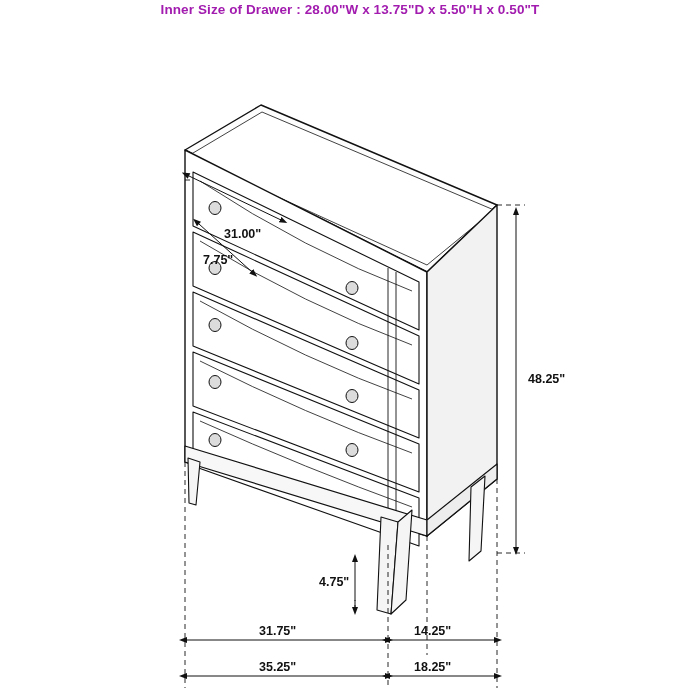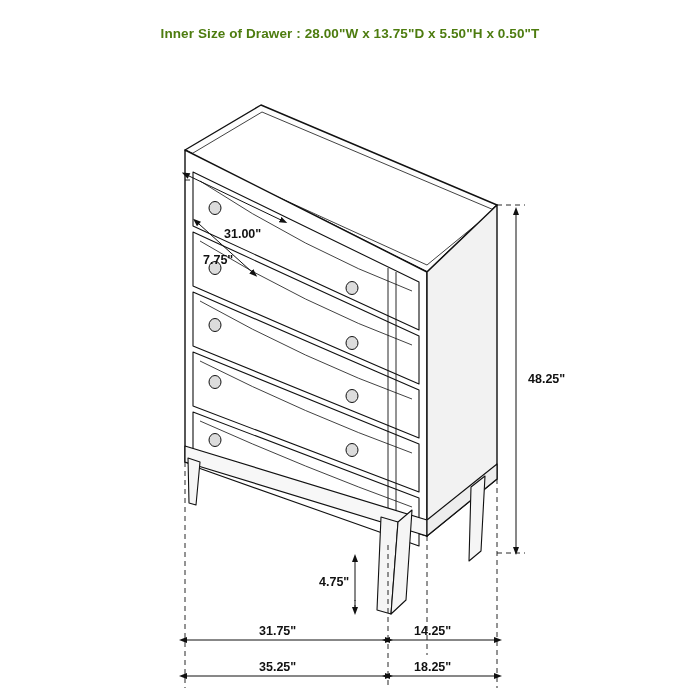--- a/index.html
+++ b/index.html
@@ -15,28 +15,28 @@
     position: relative;
     overflow: hidden;
   }
   #stage {
     position: relative;
     width: 700px;
     height: 700px;
   }
   #title {
     position: absolute;
-    top: 26px;
+    top: 2px;
     left: 0;
     width: 700px;
     text-align: center;
     font-size: 13.5px;
     font-weight: bold;
     letter-spacing: 0.1px;
-    color: #4d7c0f;
+    color: #a21caf;
   }
   svg#diagram {
     position: absolute;
     top: 0;
     left: 0;
     width: 700px;
     height: 700px;
   }
   .dimtext {
     font-family: "Liberation Sans", sans-serif;

